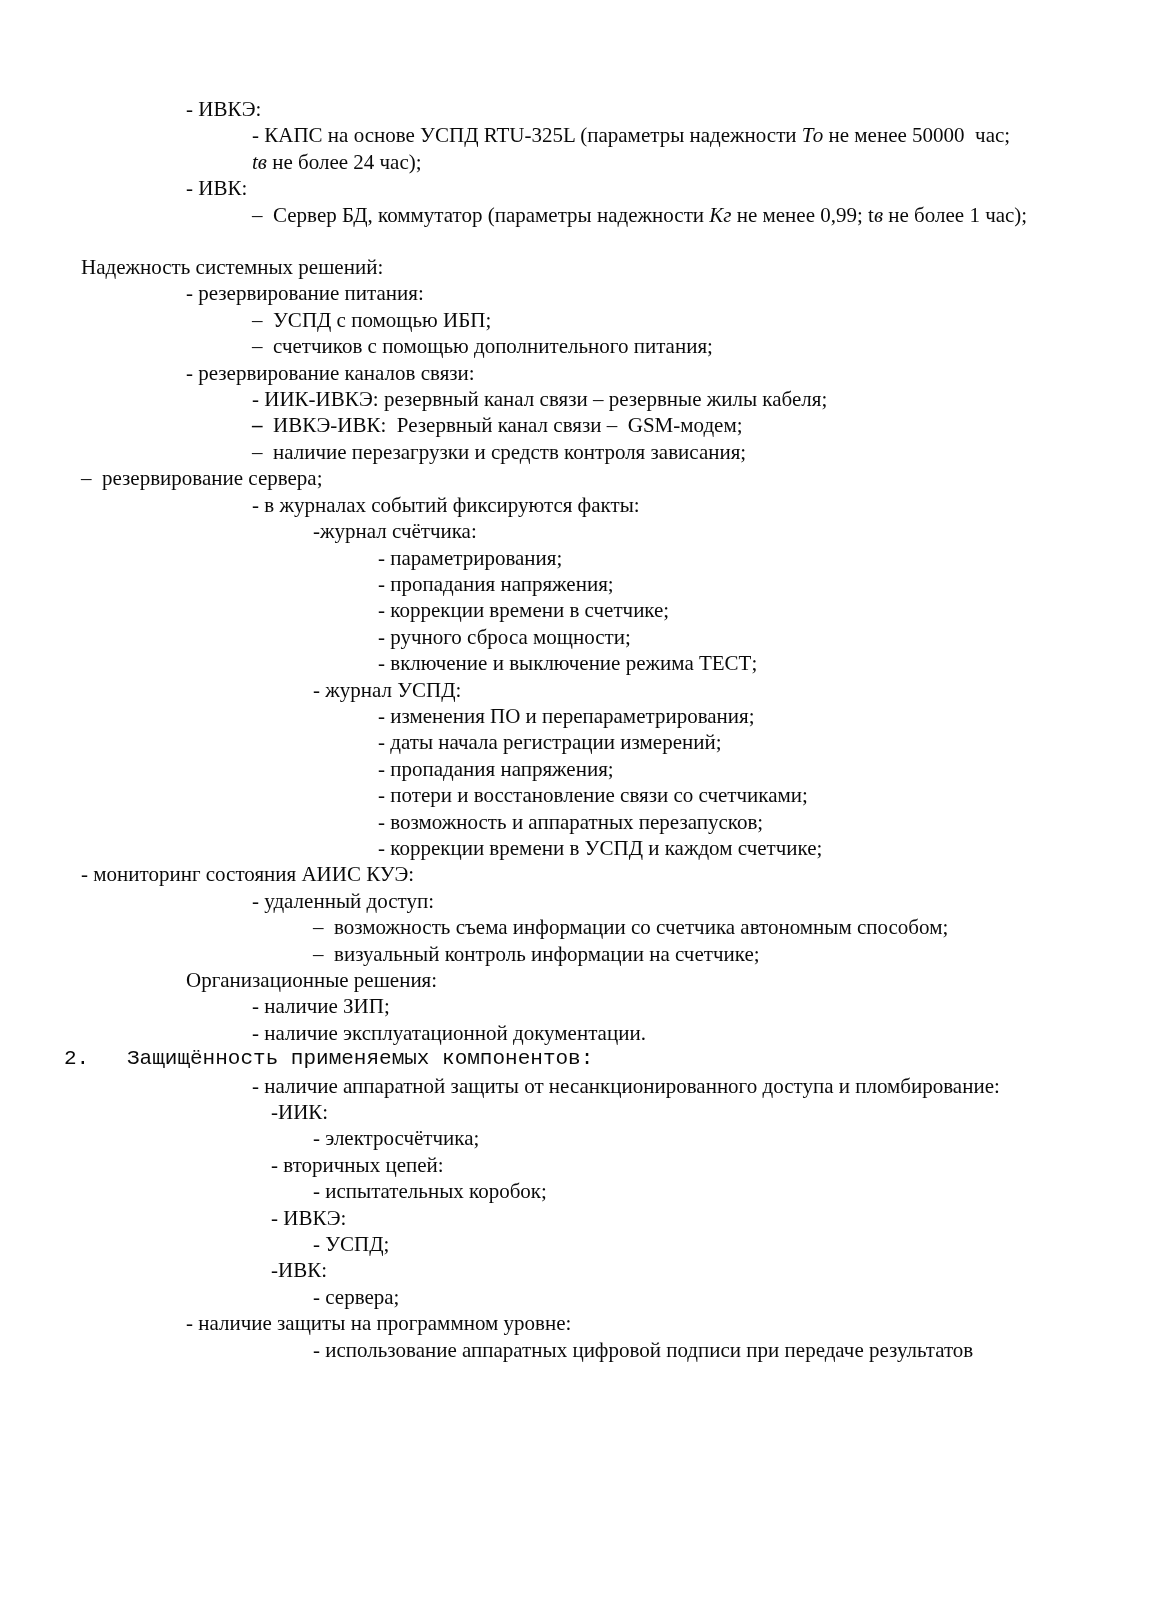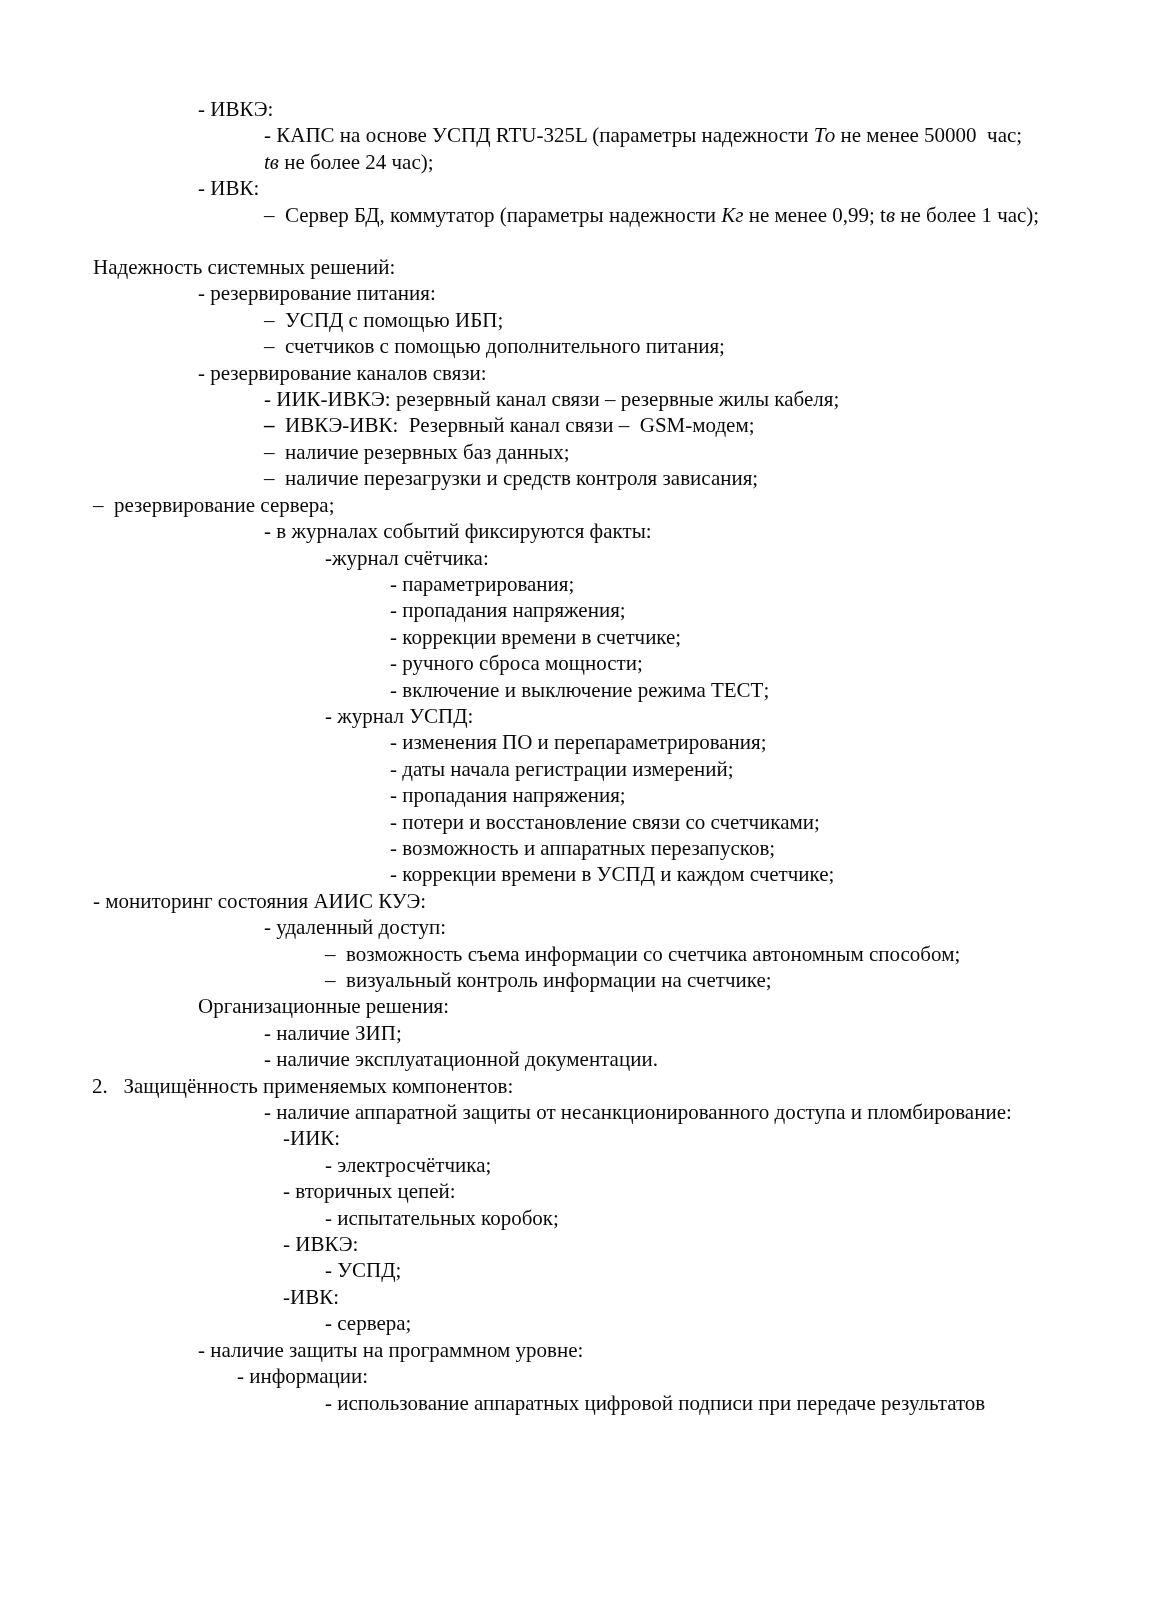--- a/index.html
+++ b/index.html
@@ -12,34 +12,34 @@
     width: 1150px;
     height: 1615px;
     background: #ffffff;
     overflow: hidden;
     font-family: "Liberation Serif", "DejaVu Serif", serif;
     color: #0a0a0a;
   }
   .text-block {
     position: absolute;
     top: 96px;
-    left: 12px;
+    left: 0;
     width: 1110px;
   }
   .line {
     white-space: pre;
     font-size: 21px;
     line-height: 26.4px;
   }
   .line i { font-style: italic; }
   .line b { font-weight: 700; }
   .line sub { font-size: 70%; line-height: 0; }
   .gap { margin-top: 26px; }
   
-  .lvl-n { margin-left: 80px; }  
+  .lvl-n { margin-left: 64px; font-family: Liberation Mono, monospace; }  
   .lvl-h { margin-left: 81px; }  
   .lvl-a { margin-left: 186px; }
   .lvl-b { margin-left: 225px; }
   .lvl-c { margin-left: 252px; }
   .lvl-d { margin-left: 271px; }
   .lvl-e { margin-left: 313px; }
   .lvl-f { margin-left: 378px; }
 </style>
 </head>
 <body>
@@ -51,21 +51,20 @@
       <div class="line lvl-c"><i>tв</i> не более 24 час);</div>
       <div class="line lvl-a">- ИВК:</div>
       <div class="line lvl-c">–  Сервер БД, коммутатор (параметры надежности <i>Кг</i> не менее 0,99; t<i>в</i> не более 1 час);</div>
       <div class="line lvl-h gap">Надежность системных решений:</div>
       <div class="line lvl-a">- резервирование питания:</div>
       <div class="line lvl-c">–  УСПД с помощью ИБП;</div>
       <div class="line lvl-c">–  счетчиков с помощью дополнительного питания;</div>
       <div class="line lvl-a">- резервирование каналов связи:</div>
       <div class="line lvl-c">- ИИК-ИВКЭ: резервный канал связи – резервные жилы кабеля;</div>
       <div class="line lvl-c"><b>–</b>  ИВКЭ-ИВК:  Резервный канал связи –  GSM-модем;</div>
-      <div class="line lvl-c">–  наличие резервных баз данных;</div>
       <div class="line lvl-c">–  наличие перезагрузки и средств контроля зависания;</div>
       <div class="line lvl-h">–  резервирование сервера;</div>
       <div class="line lvl-c">- в журналах событий фиксируются факты:</div>
       <div class="line lvl-e">-журнал счётчика:</div>
       <div class="line lvl-f">- параметрирования;</div>
       <div class="line lvl-f">- пропадания напряжения;</div>
       <div class="line lvl-f">- коррекции времени в счетчике;</div>
       <div class="line lvl-f">- ручного сброса мощности;</div>
       <div class="line lvl-f">- включение и выключение режима ТЕСТ;</div>
       <div class="line lvl-e">- журнал УСПД:</div>
@@ -86,16 +85,15 @@
       <div class="line lvl-c">- наличие аппаратной защиты от несанкционированного доступа и пломбирование:</div>
       <div class="line lvl-d">-ИИК:</div>
       <div class="line lvl-e">- электросчётчика;</div>
       <div class="line lvl-d">- вторичных цепей:</div>
       <div class="line lvl-e">- испытательных коробок;</div>
       <div class="line lvl-d">- ИВКЭ:</div>
       <div class="line lvl-e">- УСПД;</div>
       <div class="line lvl-d">-ИВК:</div>
       <div class="line lvl-e">- сервера;</div>
       <div class="line lvl-a">- наличие защиты на программном уровне:</div>
-      <div class="line lvl-b">- информации:</div>
       <div class="line lvl-e">- использование аппаратных цифровой подписи при передаче результатов</div>
     </div>
 </div>
 
 </body></html>

